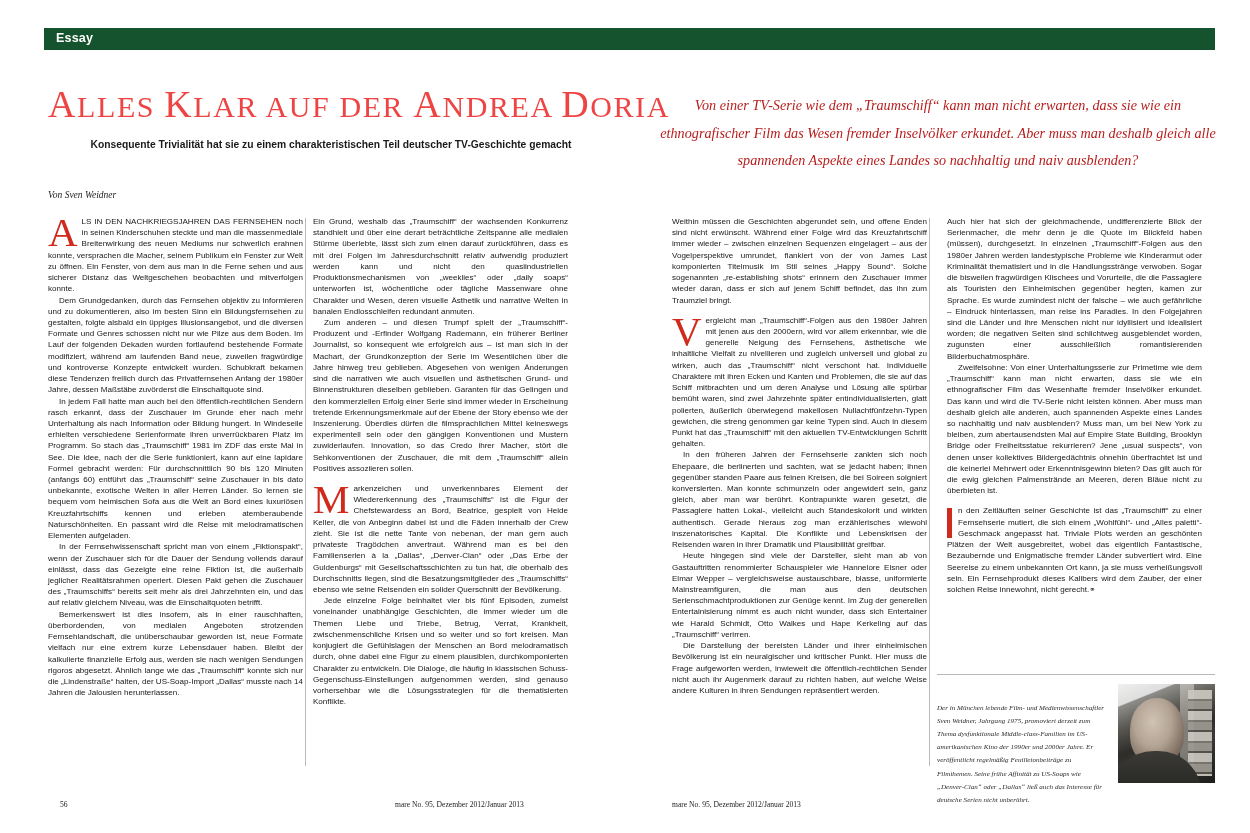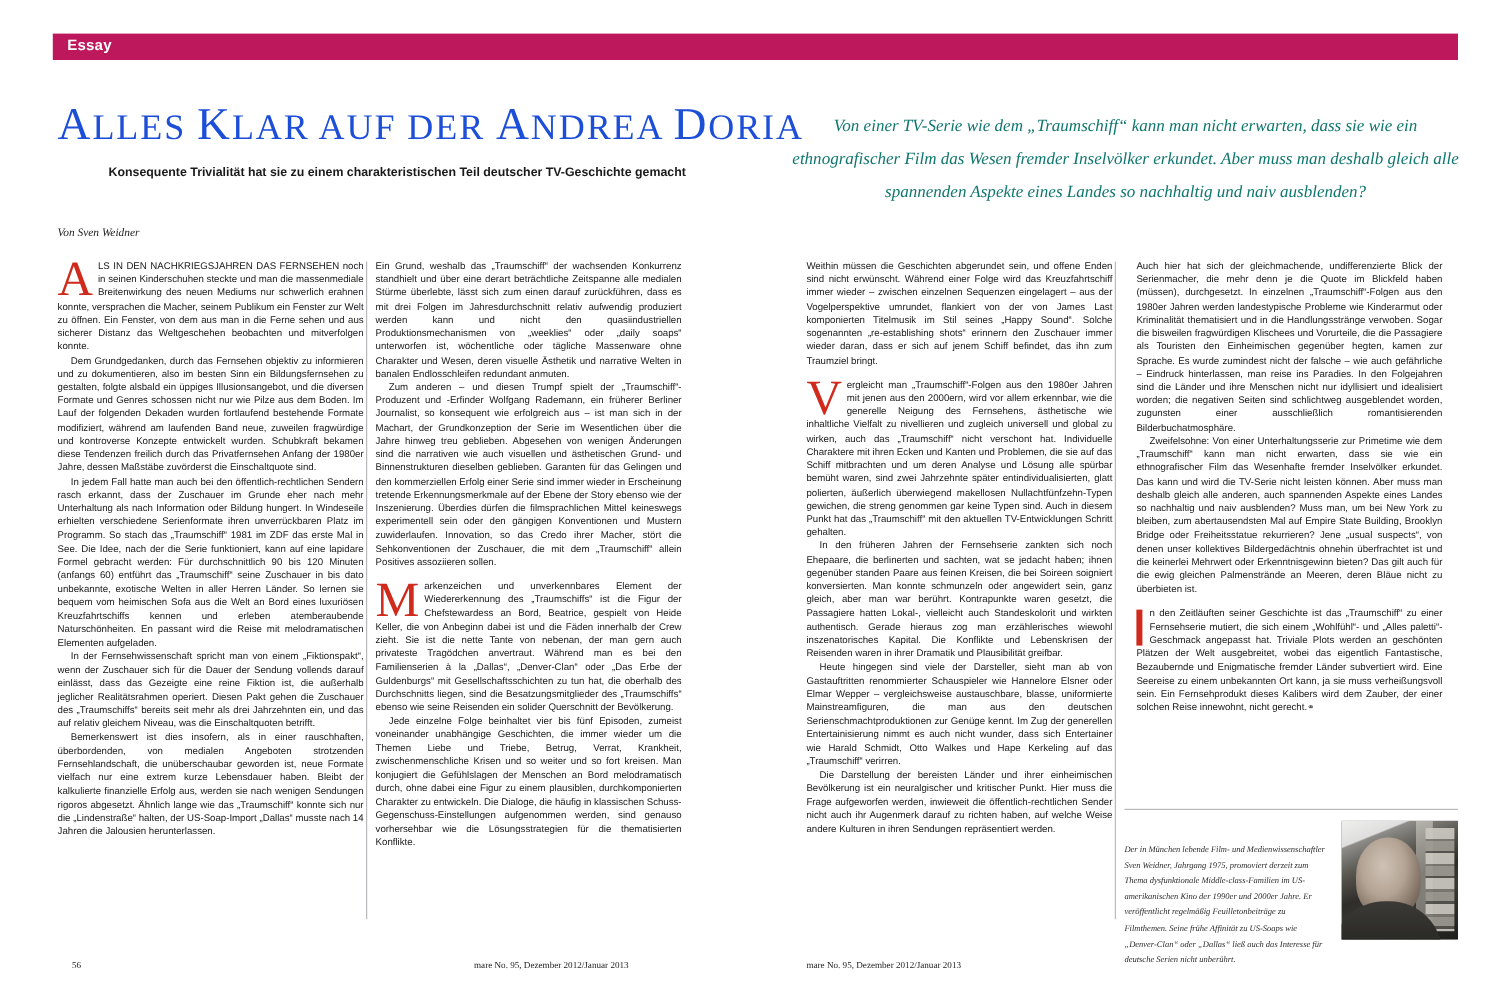--- a/index.html
+++ b/index.html
@@ -24,21 +24,21 @@
     box-sizing: border-box;
   }
 
   
   .kicker-banner {
     position: absolute;
     left: 44px;
     top: 28px;
     width: 1171px;
     height: 22px;
-    background: #be185d;
+    background: #14532d;
   }
   .kicker-label {
     position: absolute;
     left: 12px;
     top: 3px;
     color: #ffffff;
     font-size: 12.5px;
     font-weight: bold;
     letter-spacing: 0.2px;
     font-family: "Liberation Sans", sans-serif;
@@ -49,21 +49,21 @@
     position: absolute;
     left: 48px;
     top: 82px;
     width: 566px;
     text-align: center;
   }
   .headline {
     font-family: "Liberation Serif", serif;
     font-size: 30px;
     letter-spacing: 1.6px;
-    color: #1d4ed8;
+    color: #ef4444;
     font-weight: normal;
     margin: 0 0 11px 0;
     white-space: nowrap;
   }
   .headline .cap { font-size: 38px; }
   .subhead {
     font-family: "Liberation Sans", sans-serif;
     font-size: 10.3px;
     font-weight: bold;
     line-height: 1.55;
@@ -82,21 +82,21 @@
     text-align: center;
   }
 
   
   .pullquote {
     position: absolute;
     left: 660px;
     top: 92px;
     width: 556px;
     text-align: center;
-    color: #0f766e;
+    color: #b91c1c;
     font-family: "Liberation Serif", serif;
     font-style: italic;
     font-size: 14.2px;
     line-height: 1.95;
   }
 
   
   .col {
     position: absolute;
     top: 216px;

